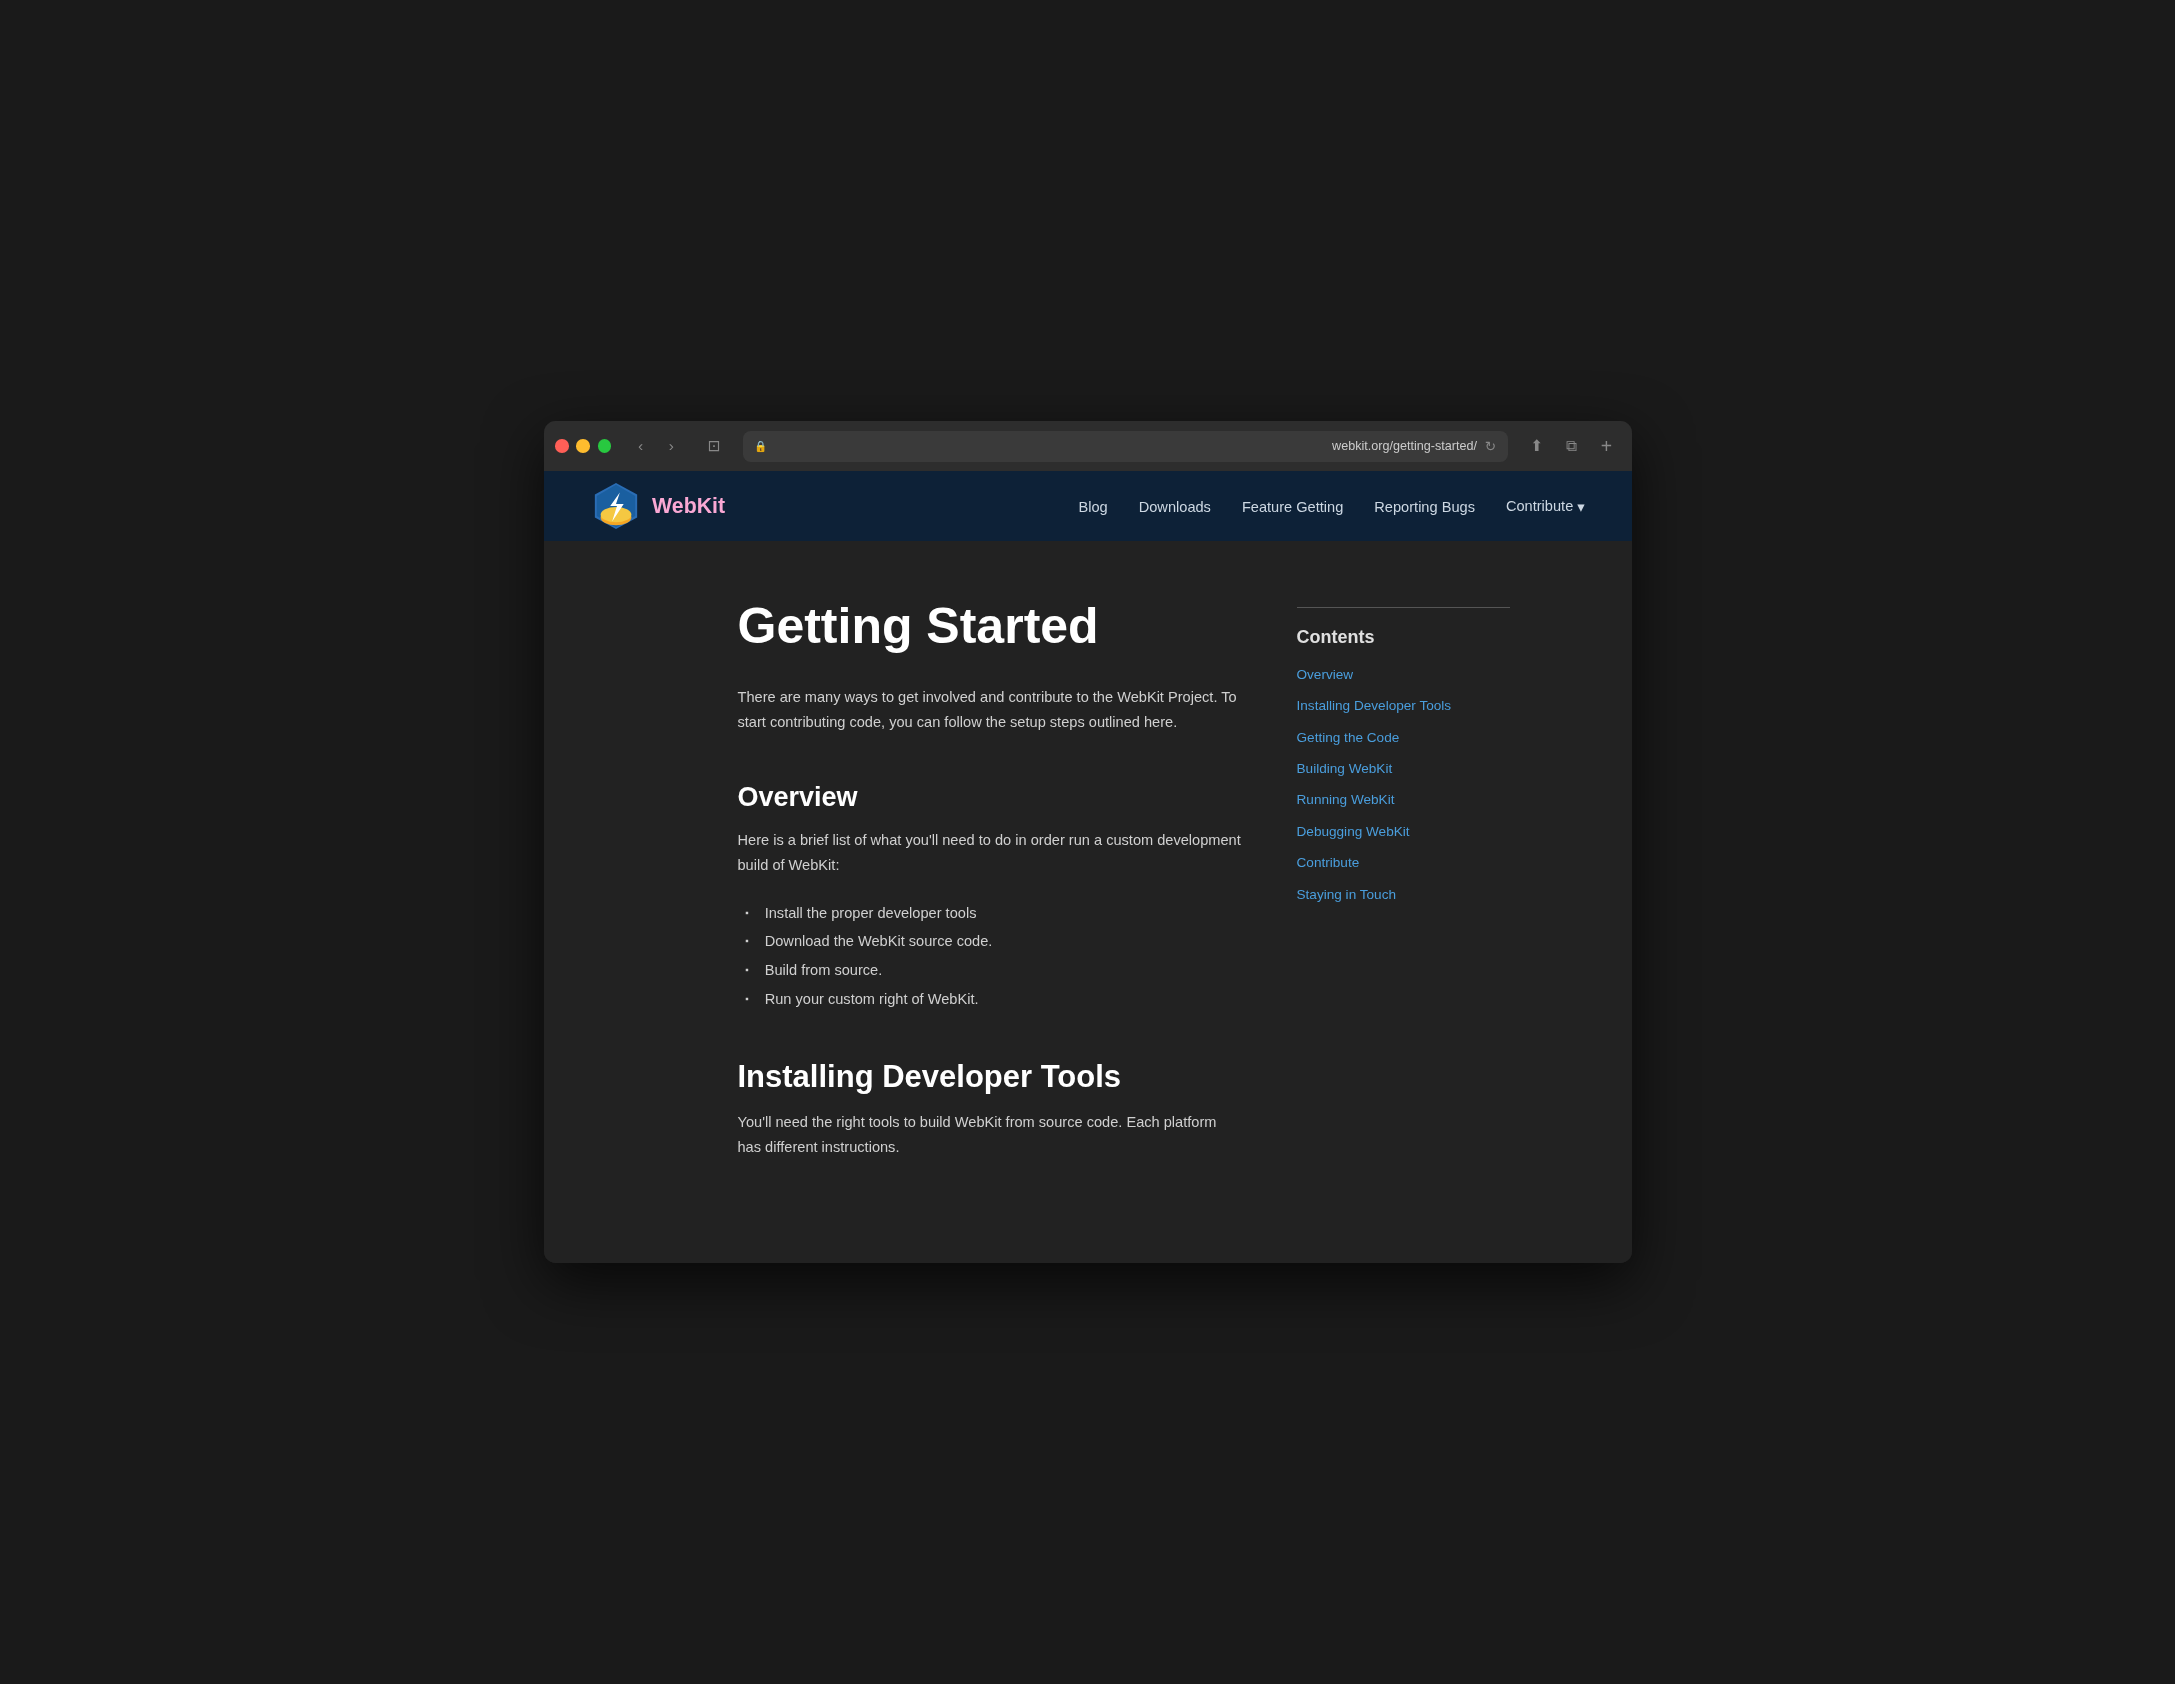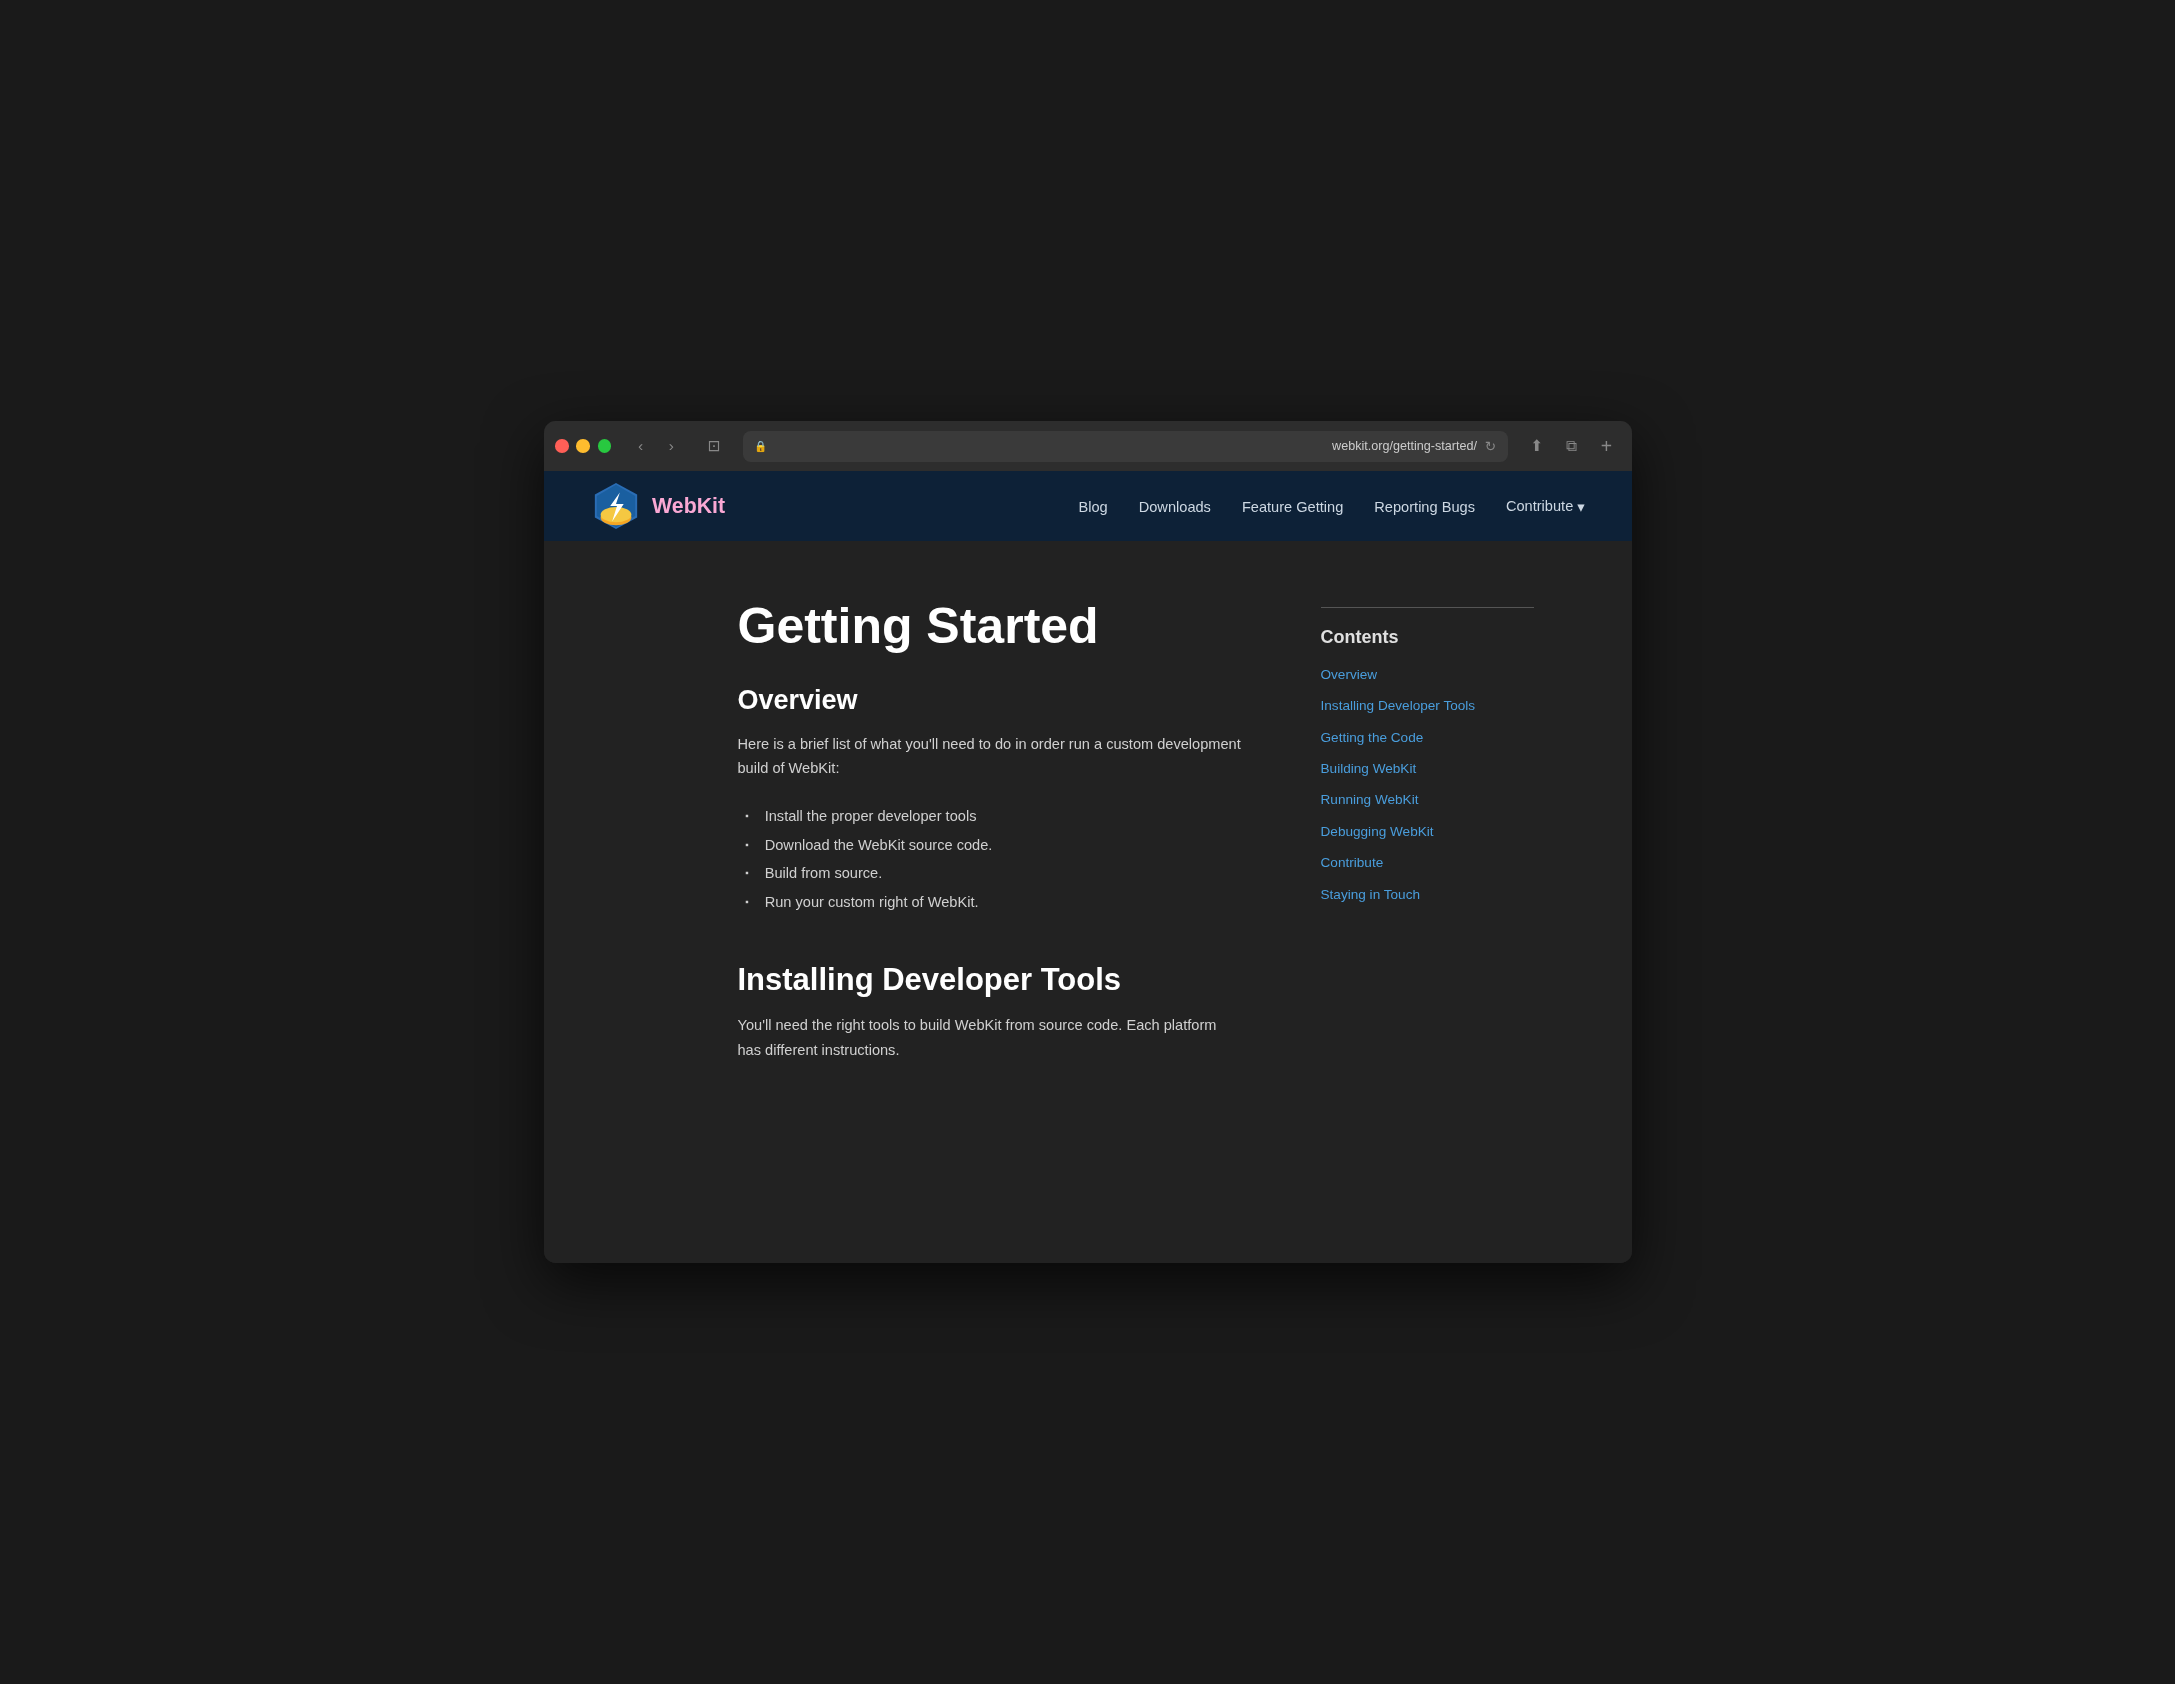--- a/index.html
+++ b/index.html
@@ -211,21 +211,21 @@
       align-items: center;
       gap: 3.9px;
     }
 
     
     .site-content {
       background: #222222;
       flex: 1;
       padding: 58px 47px 58px 194px;
       display: flex;
-      gap: 78px;
+      gap: 54px;
     }
 
     .main-content {
       flex: 1;
       max-width: 505px;
     }
 
     .page-title {
       color: white;
       font-size: 50px;
@@ -372,20 +372,21 @@
         <a class="nav-link-contribute">
           <span>Contribute</span>
           <span>▾</span>
         </a>
       </div>
     </nav>
 
     <div class="site-content">
       <div class="main-content">
         <h1 class="page-title">Getting Started</h1>
+        <p class="intro-text">There are many ways to get involved and contribute to the WebKit Project. To start contributing code, you can follow the setup steps outlined here.</p>
 
         <h2 class="section-heading">Overview</h2>
         <p class="section-text">Here is a brief list of what you'll need to do in order run a custom development build of WebKit:</p>
 
         <ul class="bullet-list">
           <li>Install the proper developer tools</li>
           <li>Download the WebKit source code.</li>
           <li>Build from source.</li>
           <li>Run your custom right of WebKit.</li>
         </ul>

